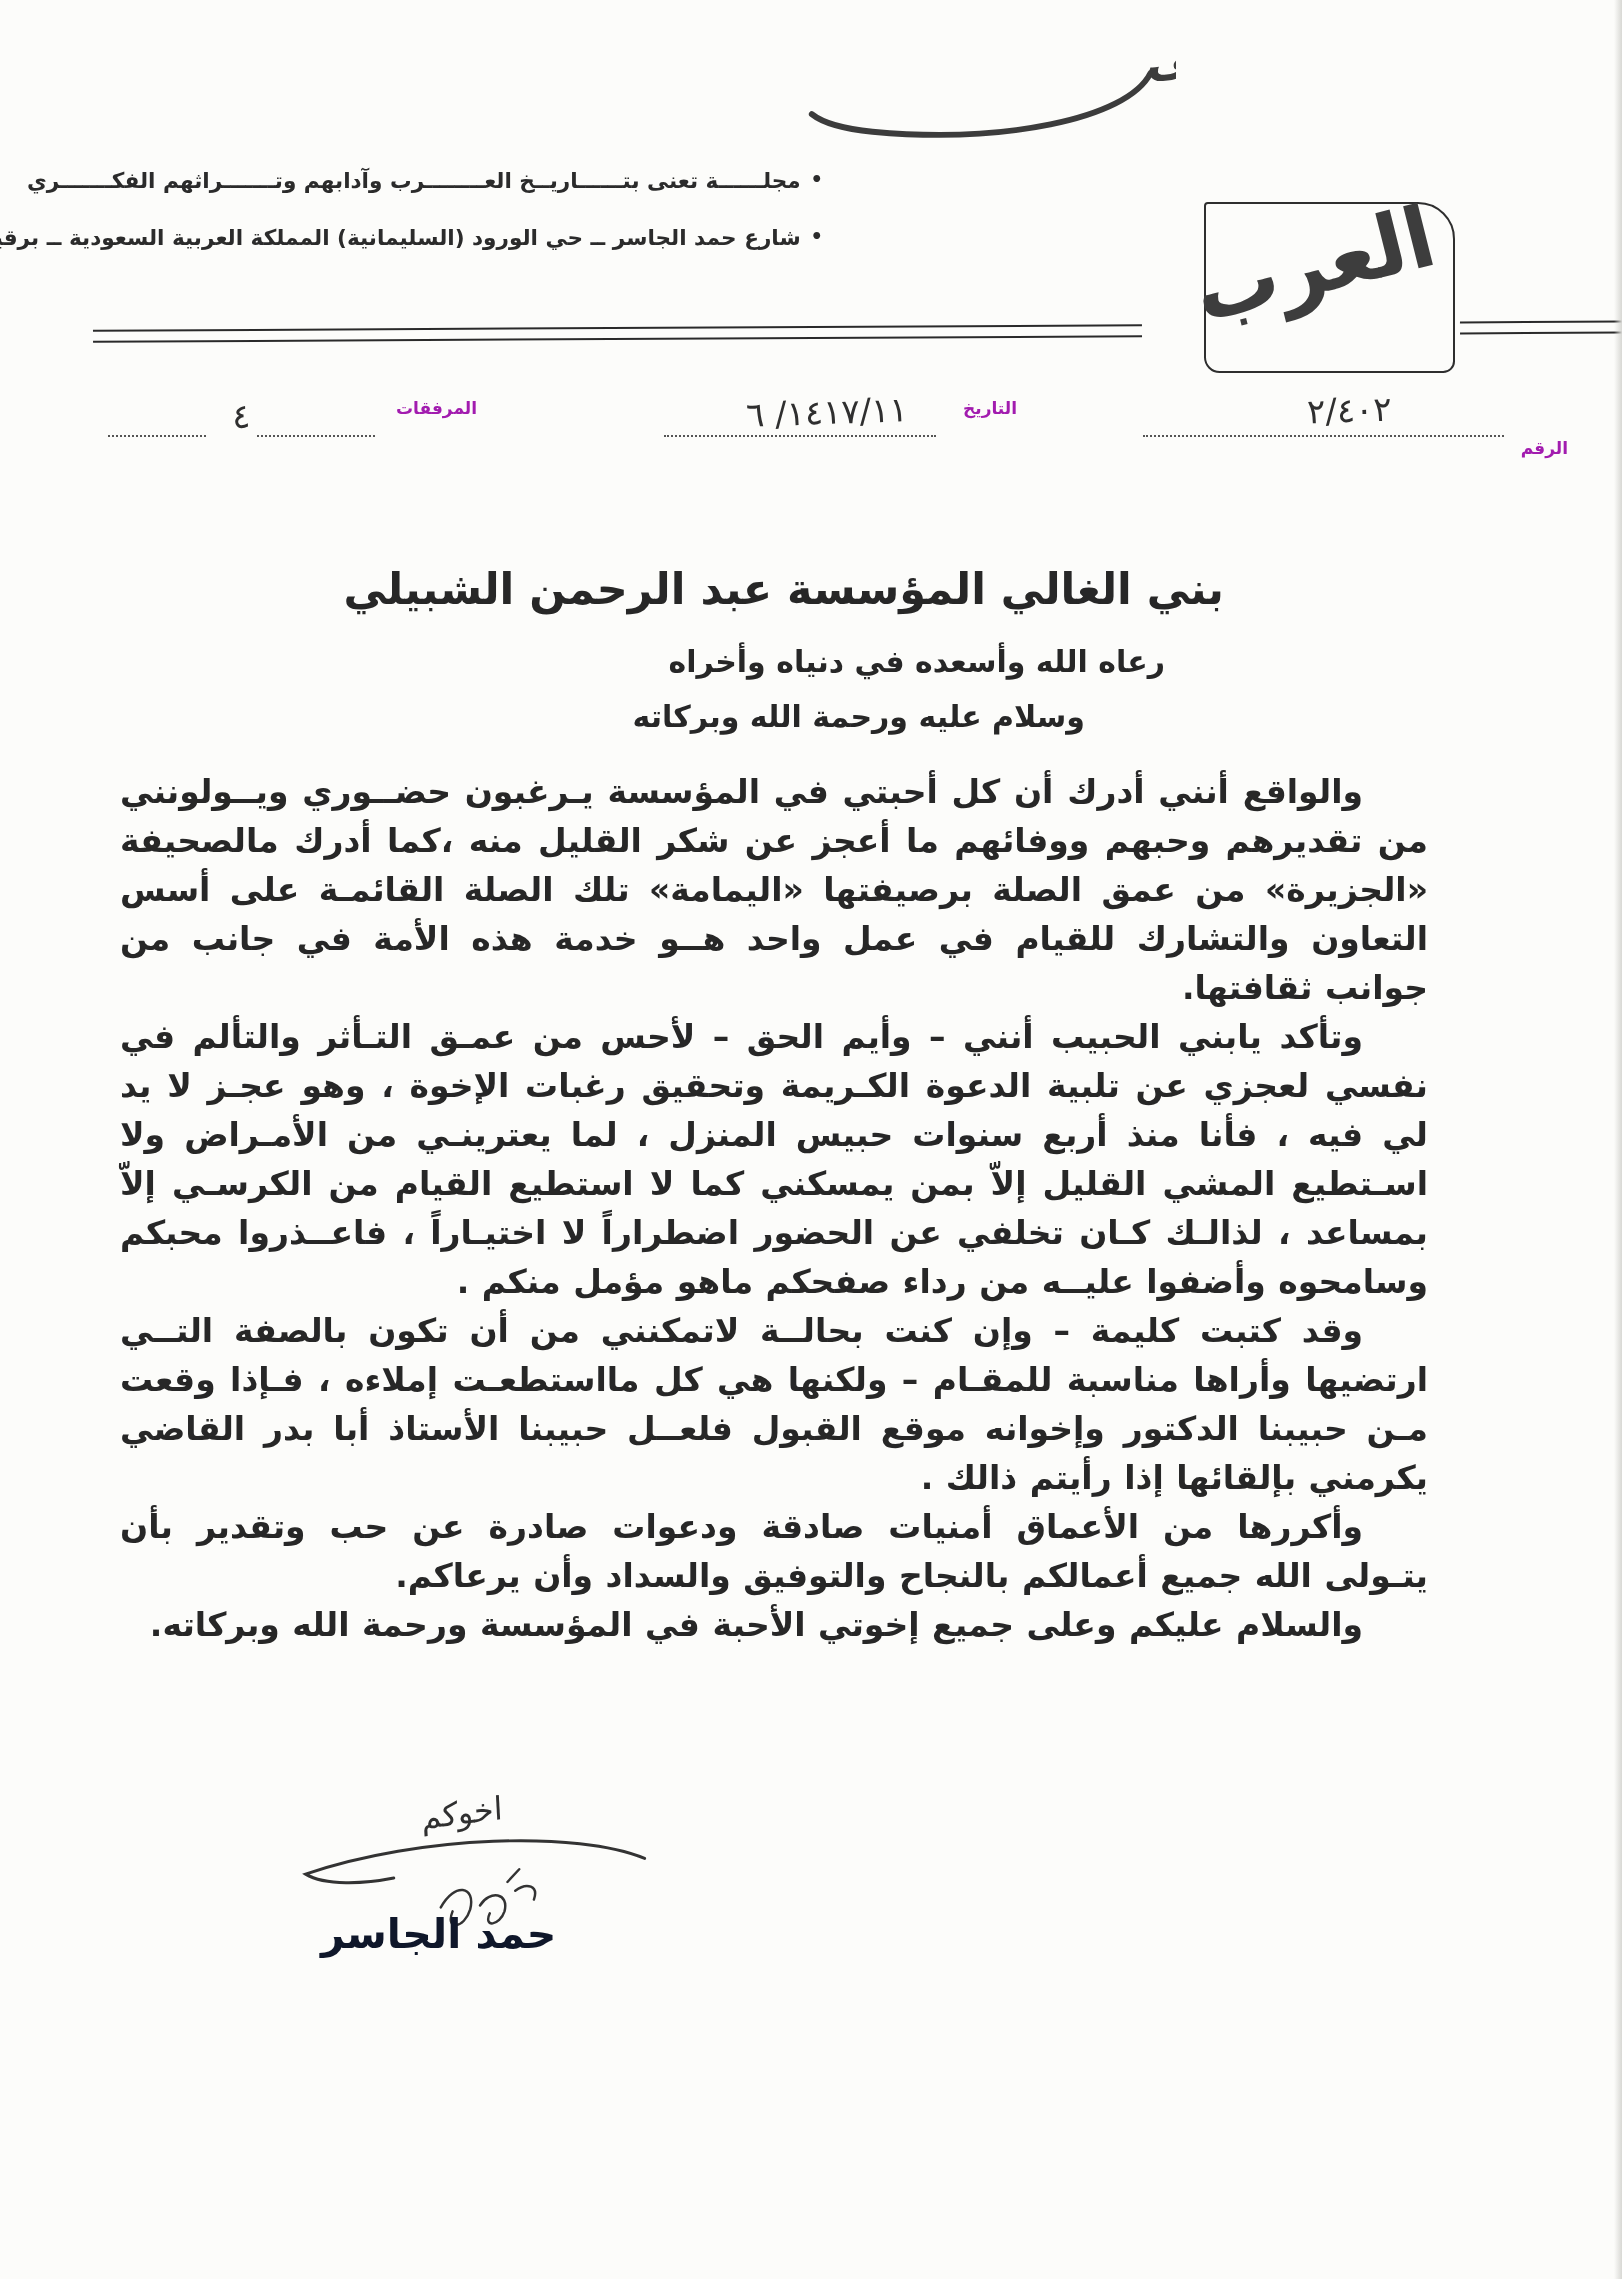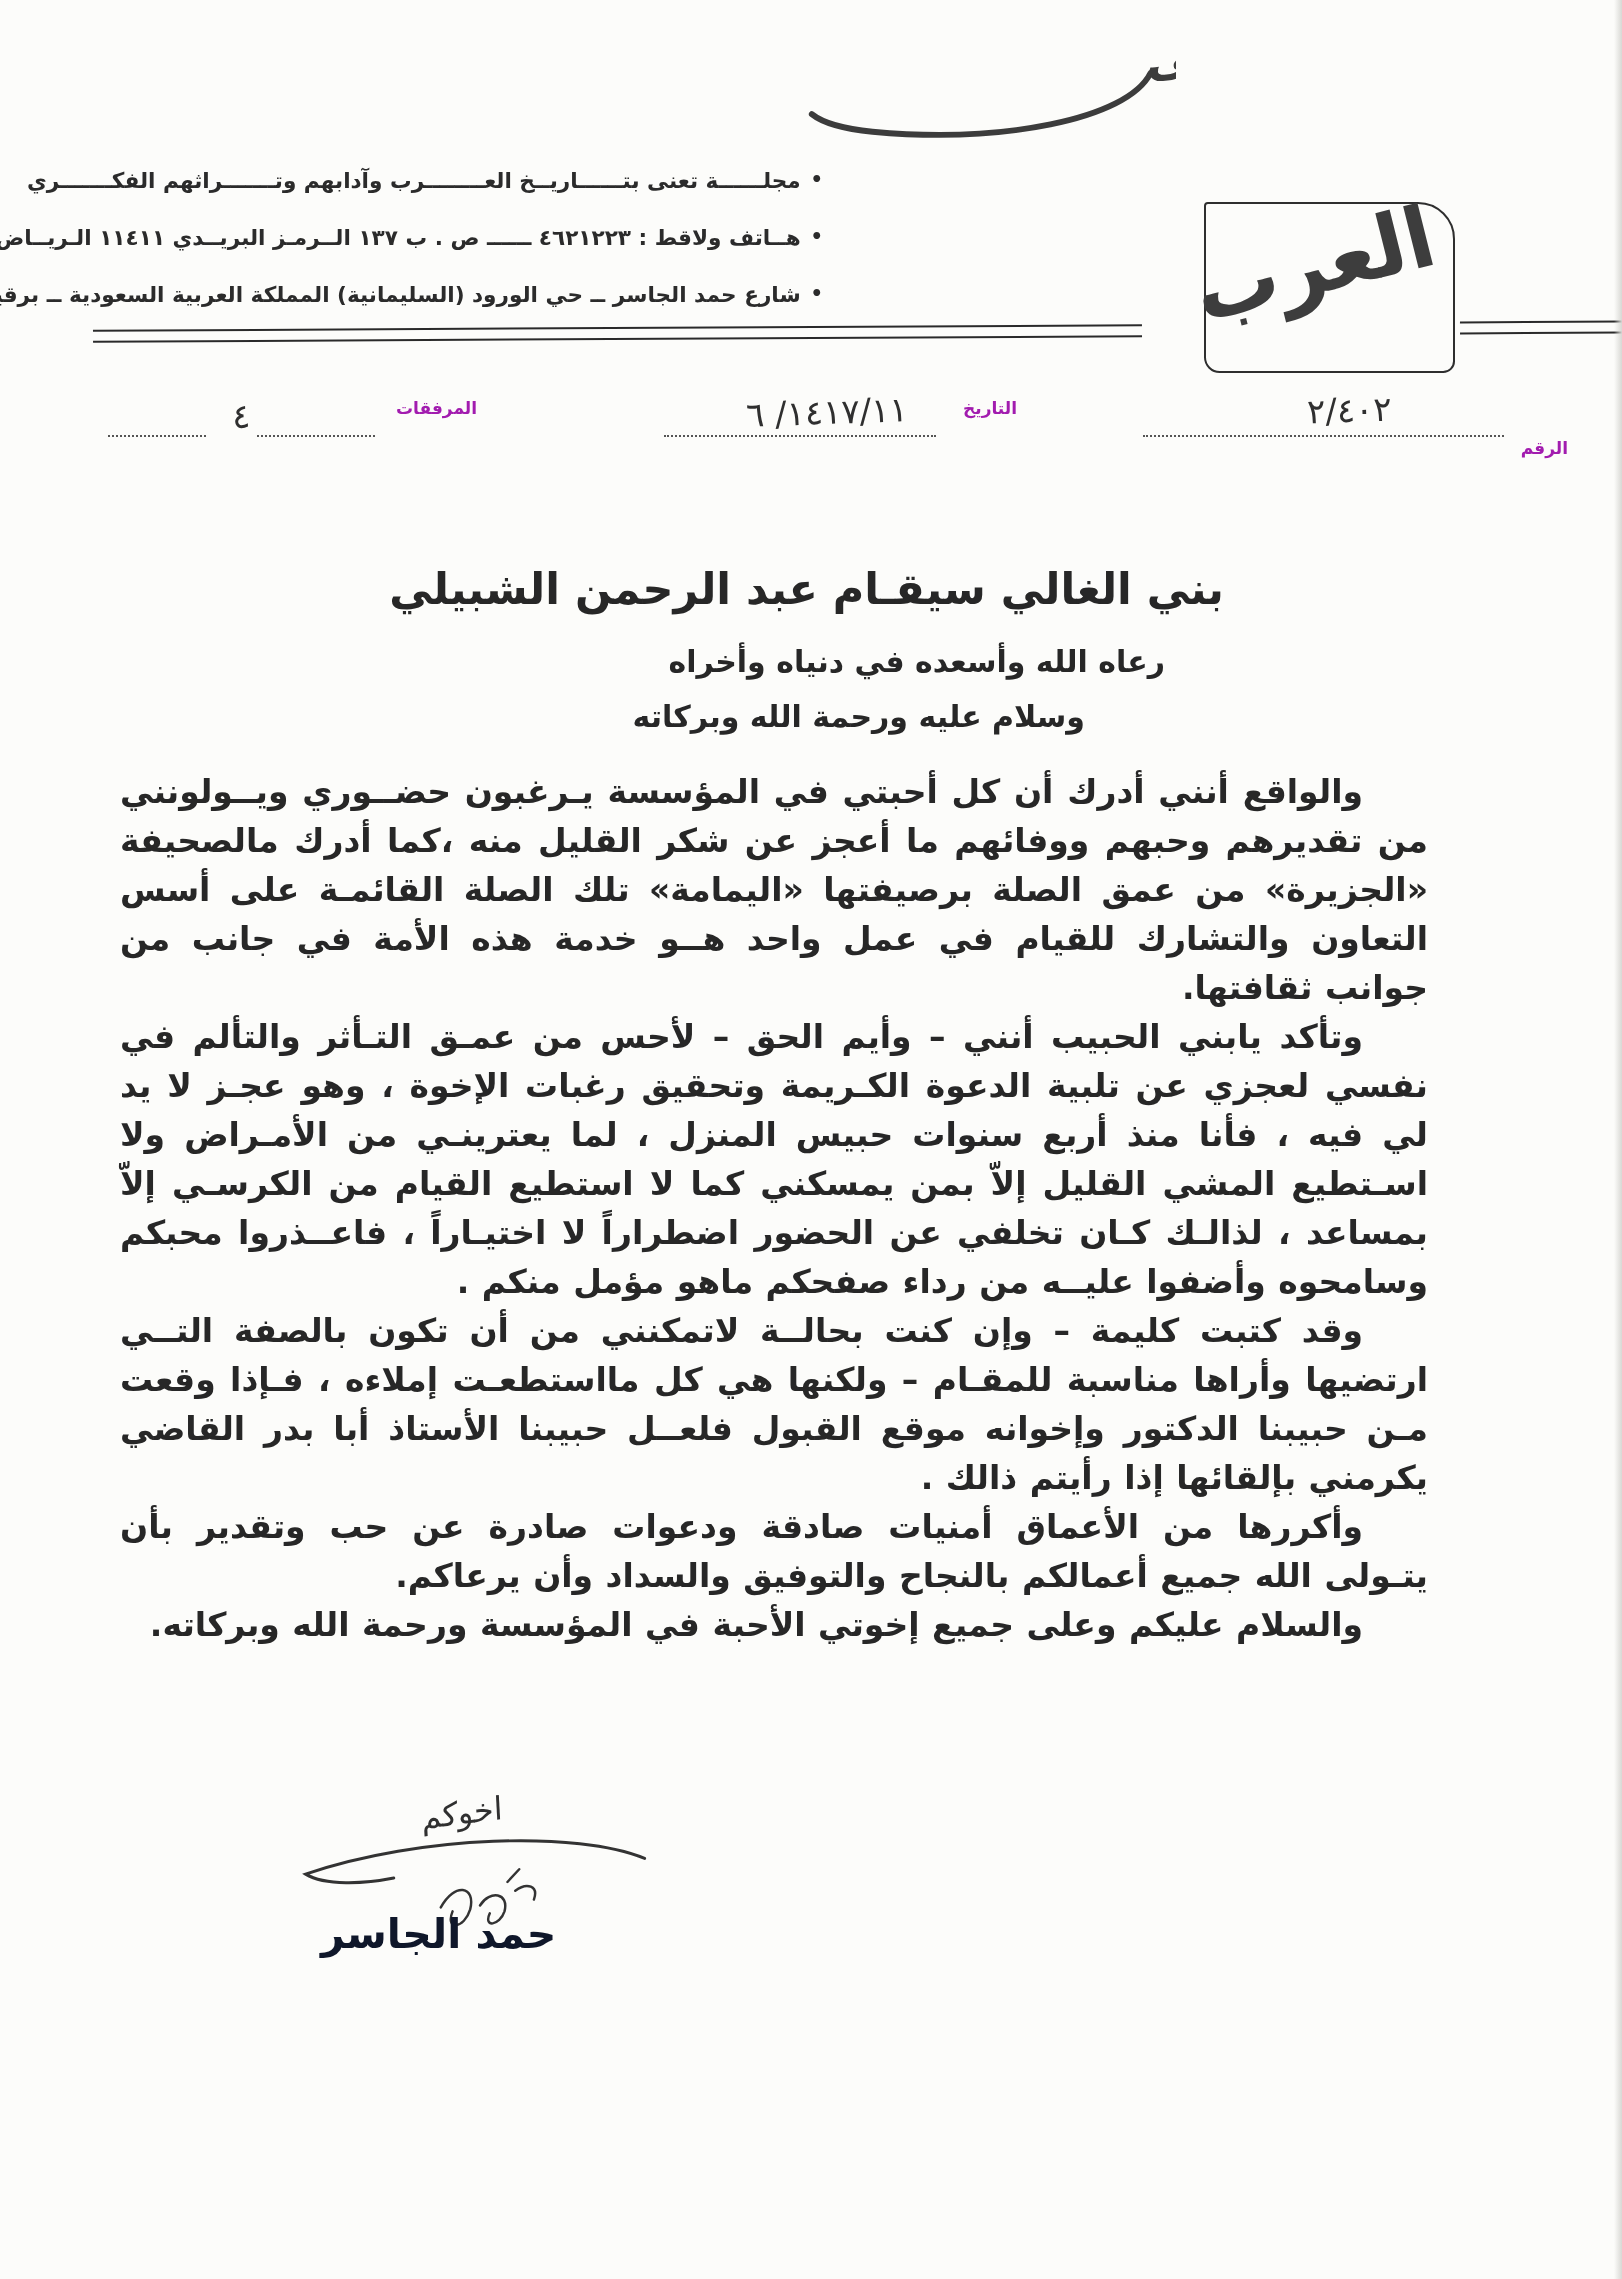--- a/index.html
+++ b/index.html
@@ -97,21 +97,20 @@
 
   <div class="bismillah">
     <svg viewBox="0 0 430 150">
       <path d="M 404 52 C 380 100, 250 124, 120 112 C 90 109, 68 102, 58 94" fill="none" stroke="#3c3c3c" stroke-width="6" stroke-linecap="round"></path>
       <text x="400" y="66" text-anchor="end" font-size="50" font-weight="bold" fill="#3c3c3c" transform="rotate(-6 300 60)">بسم الله تعالى</text>
     </svg>
   </div>
 
   <div class="letterhead">
     <div class="lh-line"><span class="lh-bullet">•</span><span>مجلــــــة تعنى بتــــــاريــخ العــــــــرب وآدابهم وتـــــــراثهم الفكـــــــري</span></div>
-    <div class="lh-line"><span class="lh-bullet">•</span><span>هــاتف ولاقط : ٤٦٢١٢٢٣ ــــــ ص . ب ١٣٧ الــرمـز البريــدي ١١٤١١ الـريــاض</span></div>
     <div class="lh-line"><span class="lh-bullet">•</span><span>شارع حمد الجاسر ــ حي الورود (السليمانية) المملكة العربية السعودية ــ برقياً «العرب»</span></div>
   </div>
 
   <div class="logo-box">
     <span class="logo-text">العرب</span>
   </div>
 
   <div class="rule rule-left"></div>
   <div class="rule rule-right"></div>
 
@@ -124,21 +123,21 @@
     <span class="dots" style="right:686px;width:272px;"></span>
     <span class="hand" style="right:714px;top:2px;" dir="ltr">١٤١٧/١١/ ٦</span>
 
     <span class="field-label" style="right:1145px;">المرفقات</span>
     <span class="dots" style="right:1247px;width:118px;"></span>
     <span class="hand" style="right:1372px;top:5.9px;" dir="ltr">٤</span>
     <span class="dots" style="right:1416px;width:98px;"></span>
   </div>
 
   <div class="body-block">
-    <div class="addressee">بني الغالي سيقـام عبد الرحمن الشبيلي</div>
+    <div class="addressee">بني الغالي المؤسسة عبد الرحمن الشبيلي</div>
     <div class="greet greet-1">رعاه الله وأسعده في دنياه وأخراه</div>
     <div class="greet greet-2">وسلام عليه ورحمة الله وبركاته</div>
     <p>والواقع أنني أدرك أن كل أحبتي في المؤسسة يـرغبون حضــوري ويــولونني من تقديرهم وحبهم ووفائهم ما أعجز عن شكر القليل منه ،كما أدرك مالصحيفة «الجزيرة» من عمق الصلة برصيفتها «اليمامة» تلك الصلة القائمـة على أسس التعاون والتشارك للقيام في عمل واحد هــو خدمة هذه الأمة في جانب من جوانب ثقافتها.</p>
     <p>وتأكد يابني الحبيب أنني – وأيم الحق – لأحس من عمـق التـأثر والتألم في نفسي لعجزي عن تلبية الدعوة الكـريمة وتحقيق رغبات الإخوة ، وهو عجـز لا يد لي فيه ، فأنا منذ أربع سنوات حبيس المنزل ، لما يعترينـي من الأمـراض ولا اسـتطيع المشي القليل إلاّ بمن يمسكني كما لا استطيع القيام من الكرسـي إلاّ بمساعد ، لذالـك كـان تخلفي عن الحضور اضطراراً لا اختيـاراً ، فاعــذروا محبكم وسامحوه وأضفوا عليــه من رداء صفحكم ماهو مؤمل منكم .</p>
     <p>وقد كتبت كليمة – وإن كنت بحالــة لاتمكنني من أن تكون بالصفة التــي ارتضيها وأراها مناسبة للمقـام – ولكنها هي كل مااستطعـت إملاءه ، فـإذا وقعت مـن حبيبنا الدكتور وإخوانه موقع القبول فلعــل حبيبنا الأستاذ أبا بدر القاضي يكرمني بإلقائها إذا رأيتم ذالك .</p>
     <p>وأكررها من الأعماق أمنيات صادقة ودعوات صادرة عن حب وتقدير بأن يتـولى الله جميع أعمالكم بالنجاح والتوفيق والسداد وأن يرعاكم.</p>
     <p>والسلام عليكم وعلى جميع إخوتي الأحبة في المؤسسة ورحمة الله وبركاته.</p>
   </div>
 
   <div class="signature">

